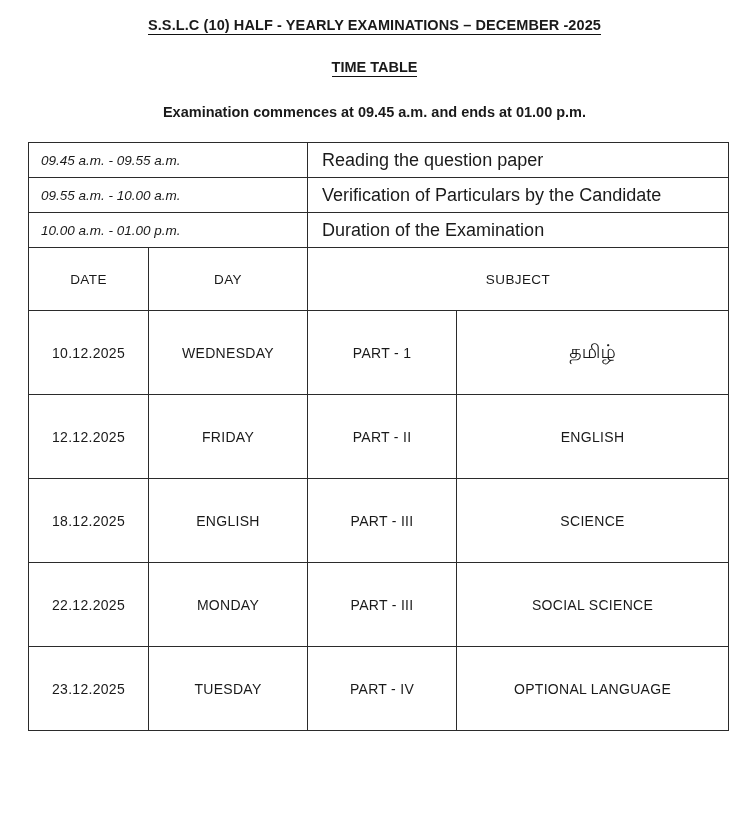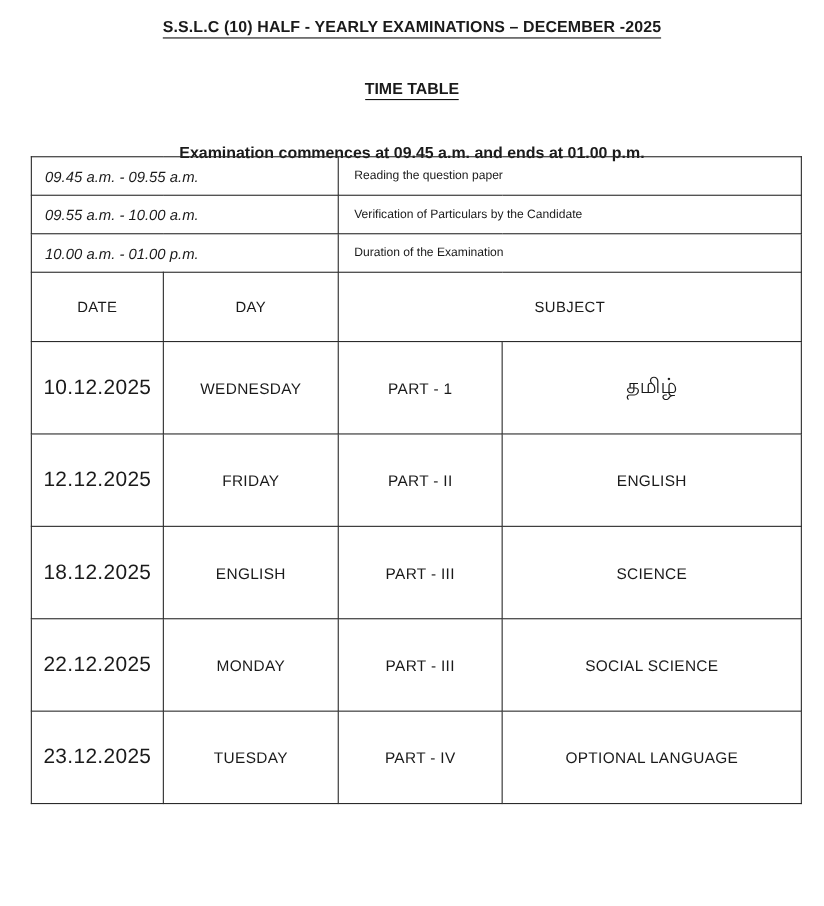--- a/index.html
+++ b/index.html
@@ -35,21 +35,21 @@
   .doc-title span {
     border-bottom: 1.6px solid #111;
     padding-bottom: 1px;
     display: inline-block;
   }
 
   .doc-subtitle {
     text-align: center;
     font-size: 14.5px;
     font-weight: bold;
-    margin: 16px;
+    margin: 2px;
     padding-top: 22px;
   }
   .doc-subtitle span {
     border-bottom: 1.6px solid #111;
     padding-bottom: 1px;
     display: inline-block;
   }
 
   .doc-note {
     text-align: center;
@@ -83,42 +83,42 @@
   .timing-time {
     height: 34px;
     font-size: 13.5px;
     font-weight: bold;
     padding-left: 12px !important;
     white-space: nowrap;
     font-style: italic;
   }
   .timing-desc {
     height: 34px;
-    font-size: 11px;
+    font-size: 18px;
     font-weight: bold;
     padding-left: 14px !important;
   }
 
   
   .hdr {
     height: 62px;
     text-align: center;
     font-size: 13.5px;
     font-weight: bold;
     letter-spacing: 0.4px;
   }
 
   
   .cell {
     height: 83px;
     text-align: center;
     font-size: 14px;
     letter-spacing: 0.3px;
   }
-  .cell-date { font-size: 19px; }
+  .cell-date { font-size: 14px; }
   .cell-tamil {
     font-size: 19px;
     letter-spacing: 0;
   }
 </style>
 </head>
 <body>
 
 <div class="page">
 

